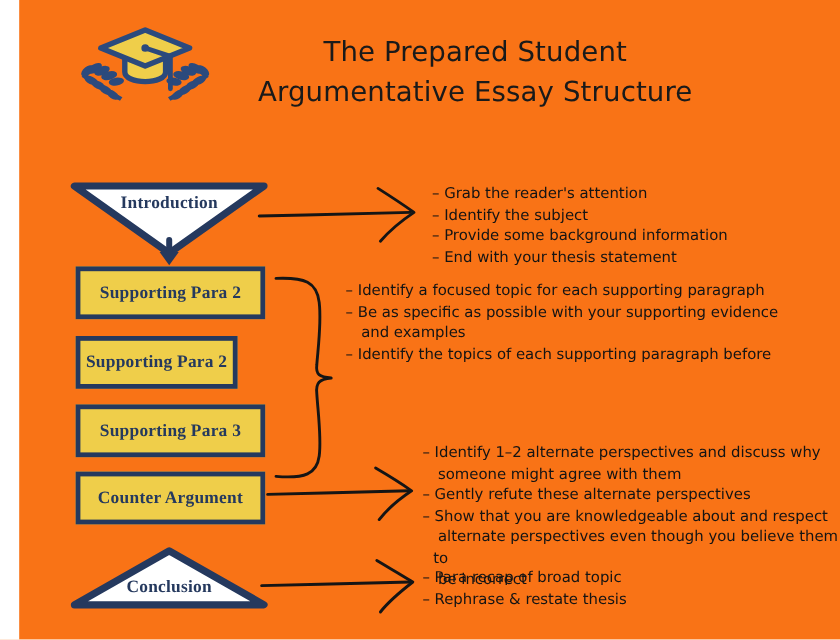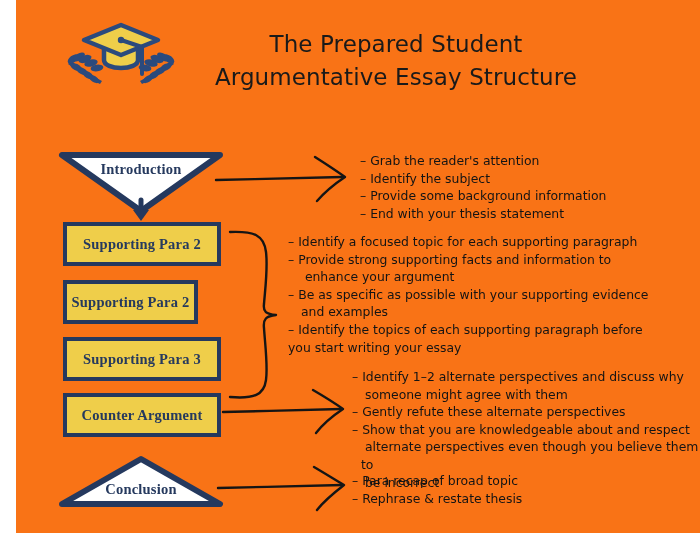--- a/index.html
+++ b/index.html
@@ -218,26 +218,23 @@
 
   <div class="textblock" style="left:344px; top:152px; width:340px;">
     <span class="li">– Grab the reader's attention</span>
     <span class="li">– Identify the subject</span>
     <span class="li">– Provide some background information</span>
     <span class="li">– End with your thesis statement</span>
   </div>
 
   <div class="textblock" style="left:272px; top:233px; width:400px;">
     <span class="li">– Identify a focused topic for each supporting paragraph</span>
-    <span class="li">– Provide strong supporting facts and information to
-  enhance your argument</span>
     <span class="li">– Be as specific as possible with your supporting evidence
  and examples</span>
     <span class="li">– Identify the topics of each supporting paragraph before</span>
-    <span class="li noindent">you start writing your essay</span>
   </div>
 
   <div class="textblock" style="left:336px; top:368px; width:350px;">
     <span class="li">– Identify 1–2 alternate perspectives and discuss why
  someone might agree with them</span>
     <span class="li">– Gently refute these alternate perspectives</span>
     <span class="li">– Show that you are knowledgeable about and respect
  alternate perspectives even though you believe them to
  be incorrect</span>
   </div>

